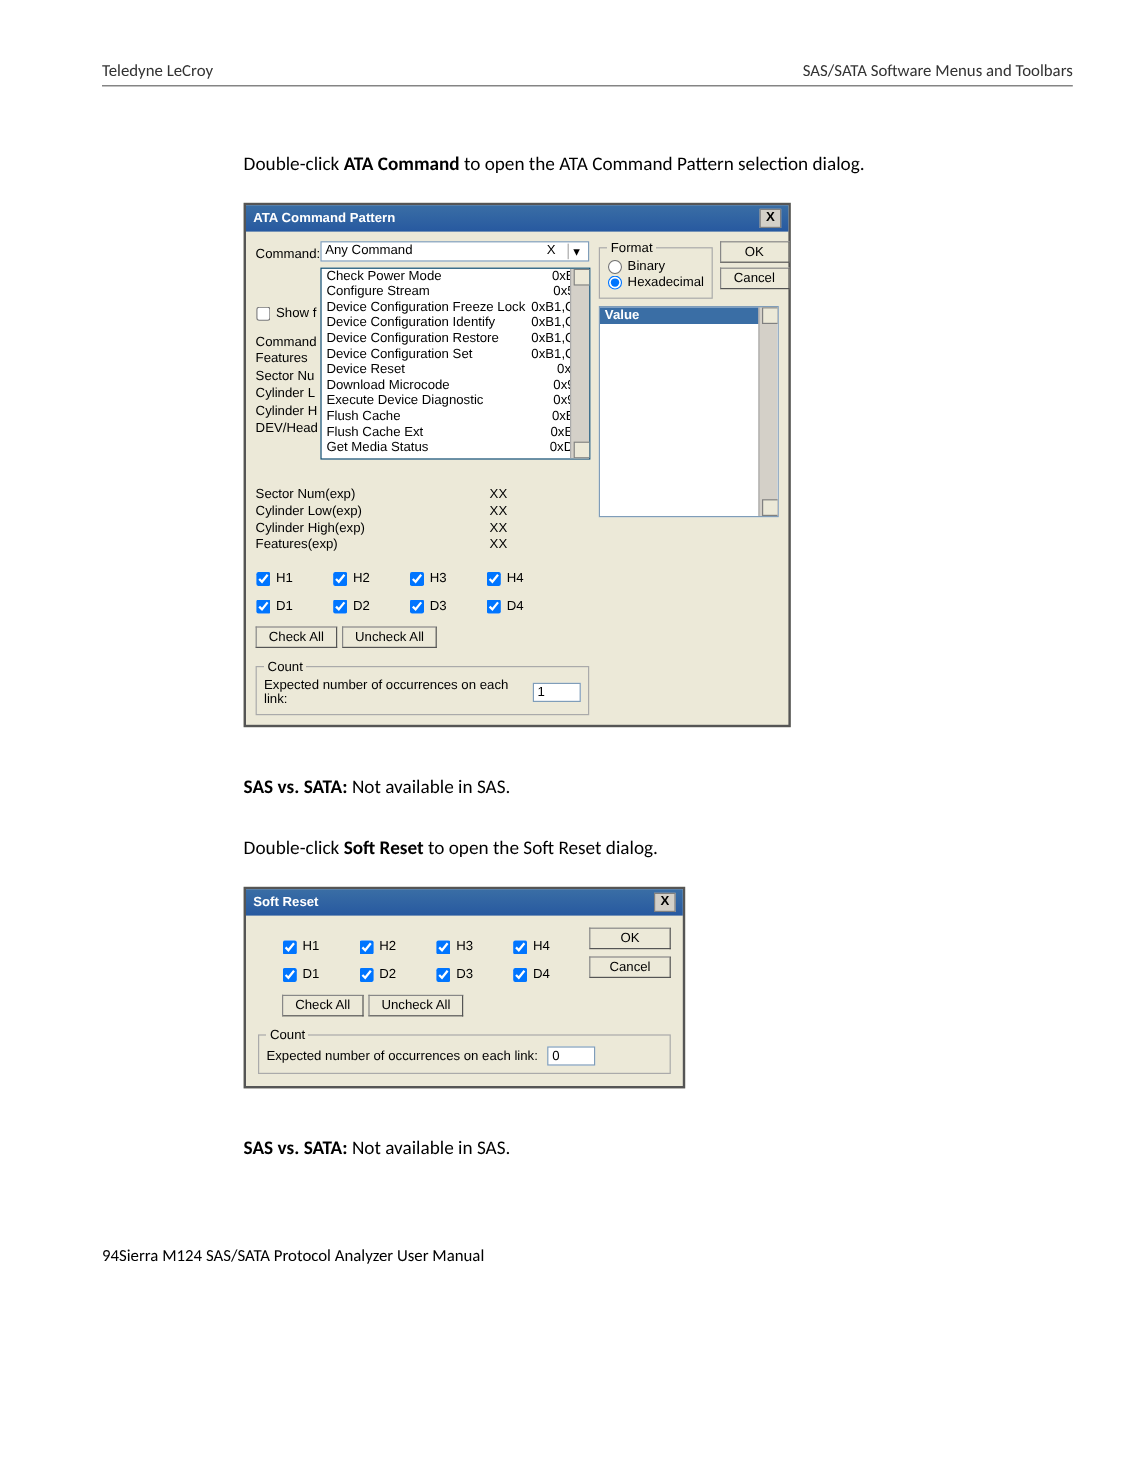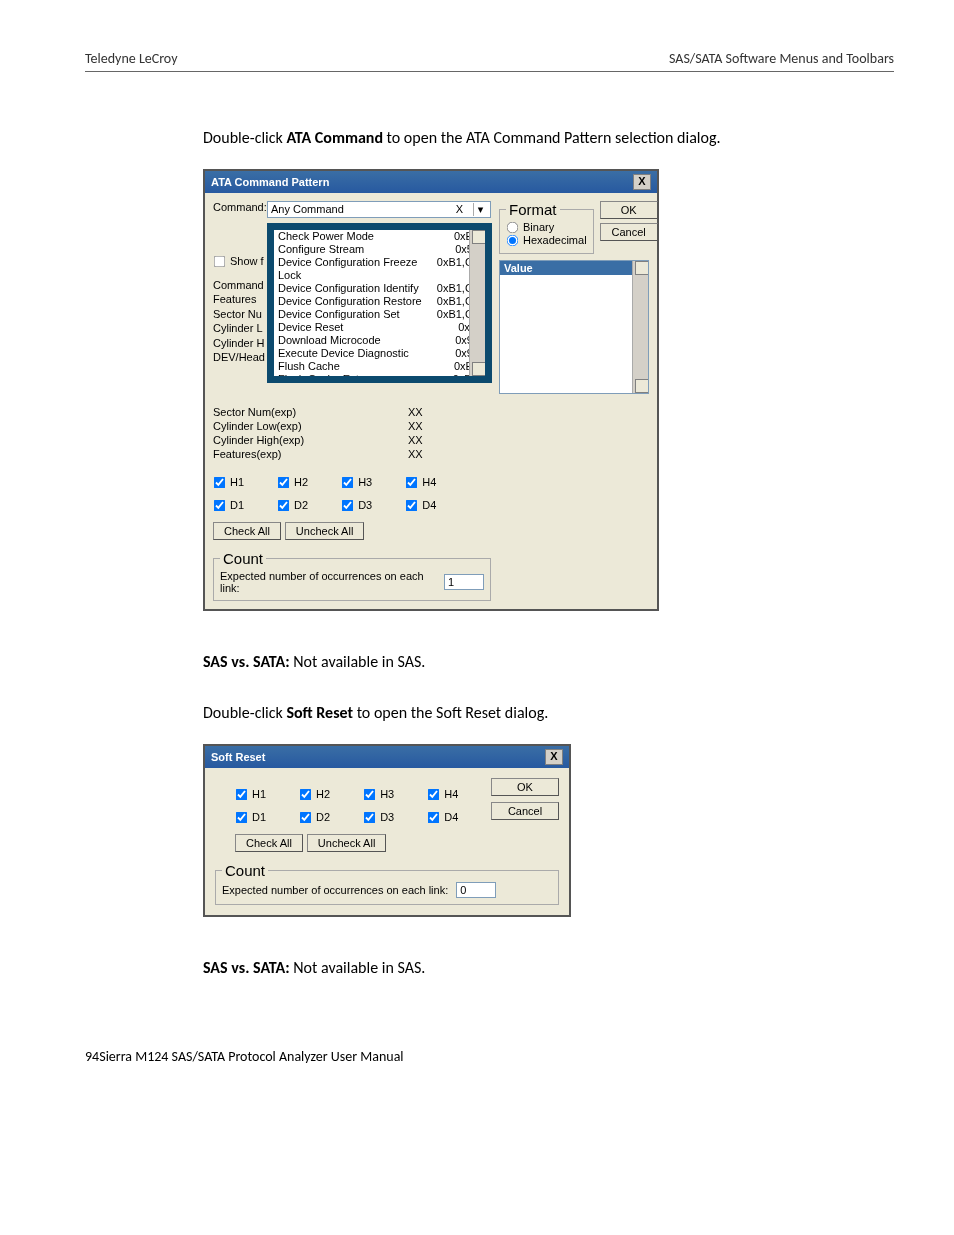--- a/index.html
+++ b/index.html
@@ -63,21 +63,21 @@
     border-right-color:#555; border-bottom-color:#555;
     font-family: Tahoma, Arial, sans-serif;
     font-size: 11px;
     padding: 2px 10px;
   }
   fieldset.fs {
     border: 1px solid #aaa;
     padding: 3px 6px 6px 6px;
     margin: 0;
   }
-  fieldset.fs legend { font-size: 15px; padding: 0 3px; }
+  fieldset.fs legend { font-size: 11px; padding: 0 3px; }
   .combo, .txt {
     background: #fff; border: 1px solid #7f9db9;
     font-family: Tahoma, Arial, sans-serif; font-size: 11px;
     padding: 1px 3px;
   }
   .listbox {
     background: #fff; border: 1px solid #7f9db9;
     overflow: hidden;
     position: relative;
   }
@@ -97,24 +97,24 @@
   .kvrow .val { }
   .chk { display: inline-flex; align-items: center; margin-right: 14px; }
   .chk input { margin: 0 4px 0 0; transform: scale(0.9); }
   .footer {
     display: flex; justify-content: flex-start; align-items: flex-end;
     font-size: 14px; margin-top: 70px;
   }
 
   
   .ata-body { padding: 8px; }
-  .ata-combo-row { display:flex; align-items:flex-start; }
+  .ata-combo-row { display:flex; align-items:flex-end; }
   .ata-drop {
     position:absolute; left:54px; top:22px; width:225px; height:160px;
-    background:#fff; border:7px solid #0c4a6e; z-index:5;
+    background:#fff; border:1px solid #0c4a6e; z-index:5;
   }
   .ata-drop .listrow { padding:0 6px 0 4px; }
   .ata-drop .vbar { }
 
   .format-box { width:88px; }
   .format-box label { display:flex; align-items:center; font-size:11px;}
   .format-box input { margin:0 4px 0 0; transform:scale(0.9);}
 
   .ok-cancel { display:flex; flex-direction:column; gap:4px; }
   .ok-cancel .btn { width:58px; }
@@ -321,21 +321,21 @@
                   <label>
                       <input type="radio" name="fmt" checked="" style="">
                       <span>Hexadecimal</span>
                     </label>
                 </fieldset>
                 <div class="ok-cancel">
                   <button class="btn">OK</button>
                   <button class="btn">Cancel</button>
                 </div>
               </div>
-              <div class="listbox" style="height:134px; position:relative;">
+              <div class="listbox" style="height:176px; position:relative;">
                 <div class="grid-header">Value</div>
                 <div class="vbar"></div>
               </div>
             </div>
           </div>
         </div>
       </div>
     </div>
 
     <p class="doc">

